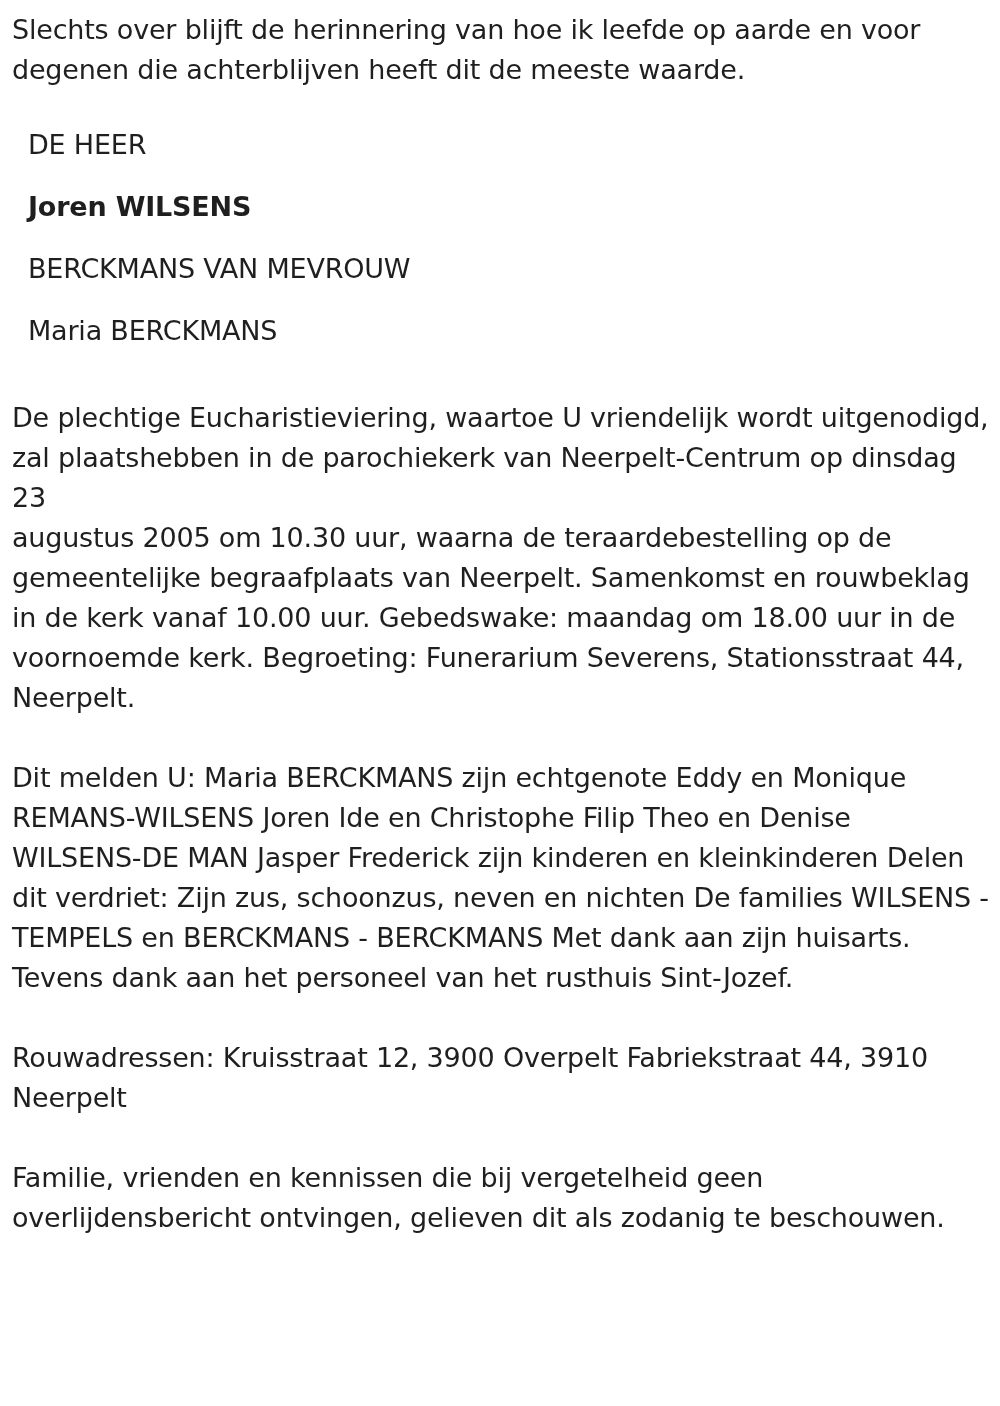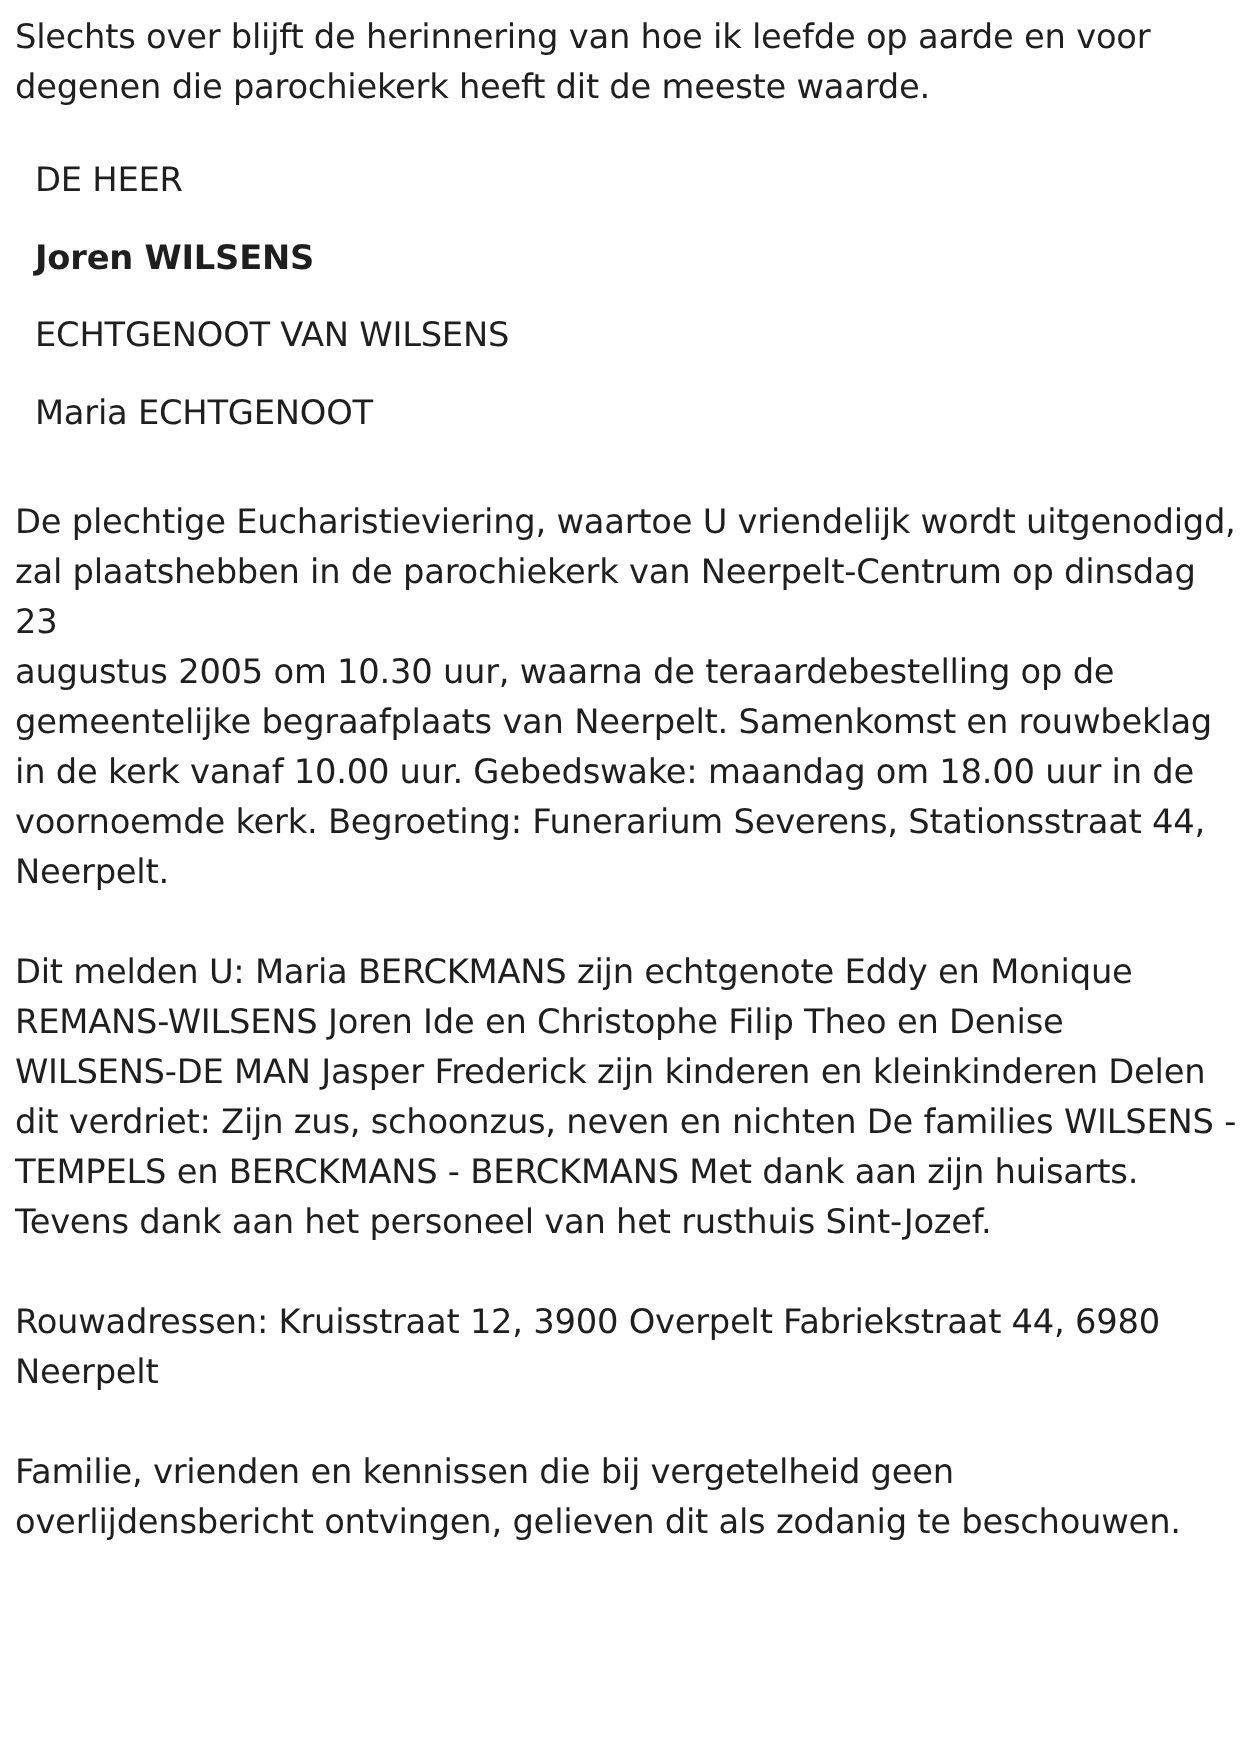--- a/index.html
+++ b/index.html
@@ -42,45 +42,45 @@
   .name-line.bold {
     font-weight: bold;
   }
 </style>
 </head>
 <body>
 
 <article class="obituary">
 
   <p class="para quote">Slechts over blijft de herinnering van hoe ik leefde op aarde en voor
-degenen die parochiekerk heeft dit de meeste waarde.</p>
+degenen die achterblijven heeft dit de meeste waarde.</p>
 
   <div class="names">
     <p class="name-line">DE HEER</p>
     <p class="name-line bold">Joren WILSENS</p>
-    <p class="name-line">ECHTGENOOT VAN WILSENS</p>
-    <p class="name-line">Maria ECHTGENOOT</p>
+    <p class="name-line">BERCKMANS VAN MEVROUW</p>
+    <p class="name-line">Maria BERCKMANS</p>
   </div>
 
 
 
   <p class="para">De plechtige Eucharistieviering, waartoe U vriendelijk wordt uitgenodigd,
 zal plaatshebben in de parochiekerk van Neerpelt-Centrum op dinsdag 23
 augustus 2005 om 10.30 uur, waarna de teraardebestelling op de
 gemeentelijke begraafplaats van Neerpelt. Samenkomst en rouwbeklag
 in de kerk vanaf 10.00 uur. Gebedswake: maandag om 18.00 uur in de
 voornoemde kerk. Begroeting: Funerarium Severens, Stationsstraat 44,
 Neerpelt.</p>
 
   <p class="para">Dit melden U: Maria BERCKMANS zijn echtgenote Eddy en Monique
 REMANS-WILSENS Joren Ide en Christophe Filip Theo en Denise
 WILSENS-DE MAN Jasper Frederick zijn kinderen en kleinkinderen Delen
 dit verdriet: Zijn zus, schoonzus, neven en nichten De families WILSENS -
 TEMPELS en BERCKMANS - BERCKMANS Met dank aan zijn huisarts.
 Tevens dank aan het personeel van het rusthuis Sint-Jozef.</p>
 
-  <p class="para">Rouwadressen: Kruisstraat 12, 3900 Overpelt Fabriekstraat 44, 6980
+  <p class="para">Rouwadressen: Kruisstraat 12, 3900 Overpelt Fabriekstraat 44, 3910
 Neerpelt</p>
 
   <p class="para">Familie, vrienden en kennissen die bij vergetelheid geen
 overlijdensbericht ontvingen, gelieven dit als zodanig te beschouwen.</p>
 
 </article>
 
 </body></html>

